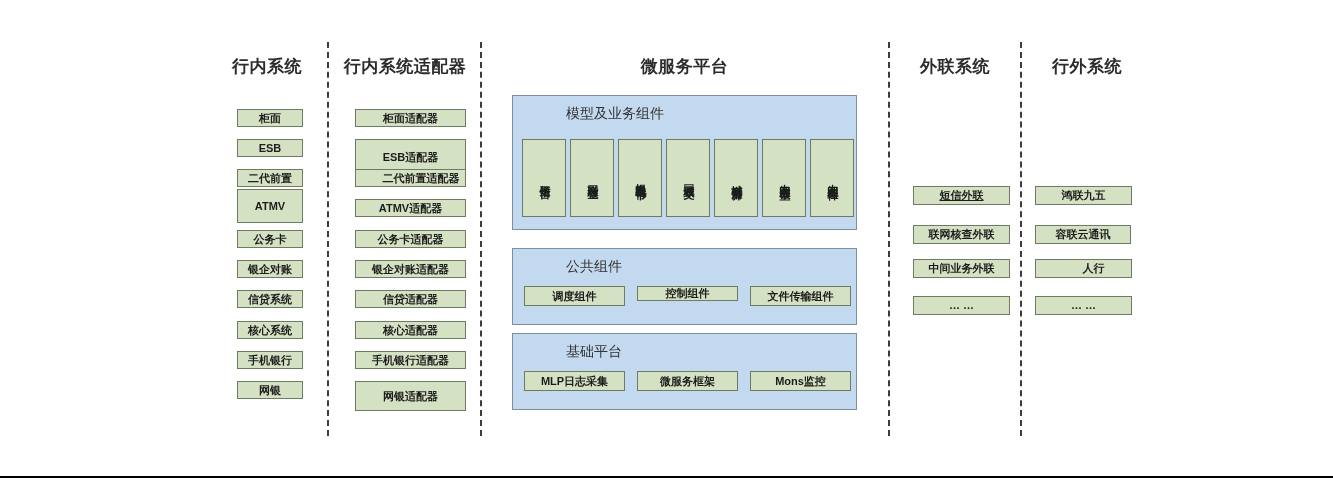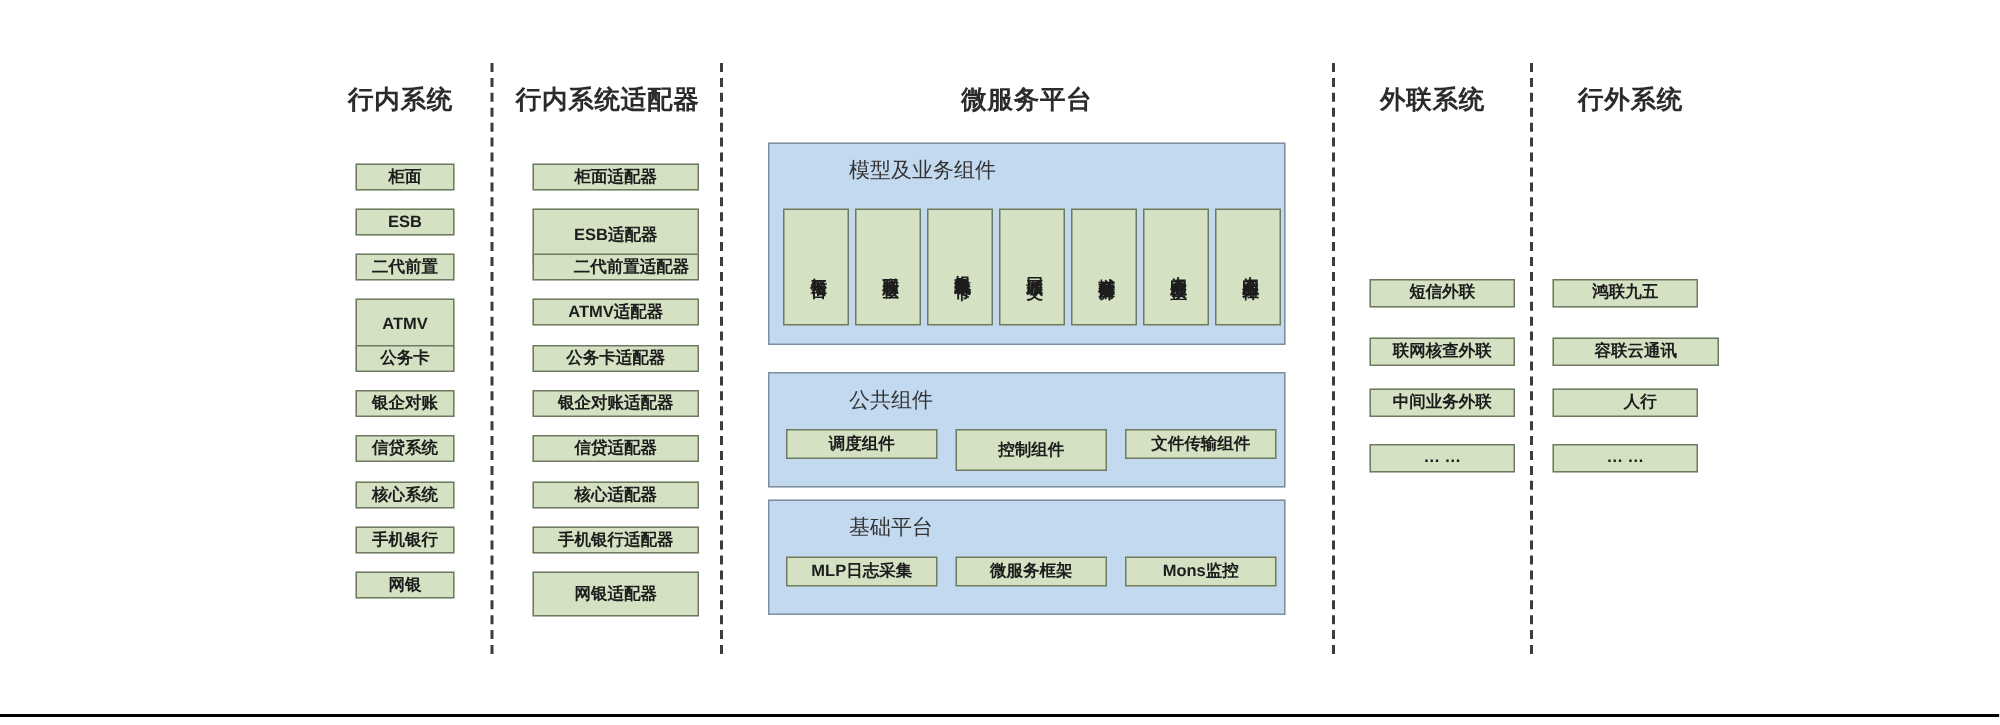--- a/index.html
+++ b/index.html
@@ -110,21 +110,21 @@
 
   <div class="col-title" style="left:330px; top:55px; width:150px;">行内系统适配器</div>
 
   <div class="col-title" style="left:890px; top:55px; width:130px;">外联系统</div>
 
   <div class="col-title" style="left:1022px; top:55px; width:130px;">行外系统</div>
 
   <div class="node" style="left:237px; top:109px; width:66px; height:18px;">柜面</div>
   <div class="node" style="left:237px; top:139px; width:66px; height:18px;">ESB</div>
   <div class="node" style="left:237px; top:169px; width:66px; height:18px;">二代前置</div>
-  <div class="node" style="left:237px; top:199px; width:66px; height:34px;">ATMV</div>
+  <div class="node" style="left:237px; top:189px; width:66px; height:34px;">ATMV</div>
   <div class="node" style="left:237px; top:230px; width:66px; height:18px;">公务卡</div>
   <div class="node" style="left:237px; top:260px; width:66px; height:18px;">银企对账</div>
   <div class="node" style="left:237px; top:290px; width:66px; height:18px;">信贷系统</div>
   <div class="node" style="left:237px; top:321px; width:66px; height:18px;">核心系统</div>
   <div class="node" style="left:237px; top:351px; width:66px; height:18px;">手机银行</div>
   <div class="node" style="left:237px; top:381px; width:66px; height:18px;">网银</div>
 
   <div class="node" style="left:355px; top:109px; width:111px; height:18px;">柜面适配器</div>
   <div class="node" style="left:355px; top:139px; width:111px; height:36px;">ESB适配器</div>
   <div class="node" style="left:355px; top:169px; width:111px; height:18px;padding-left:21px;">二代前置适配器</div>
@@ -144,35 +144,35 @@
   <div class="node vertical" style="left:618px; top:139px; width:44px; height:78px;">银联及银行卡</div>
   <div class="node vertical" style="left:666px; top:139px; width:44px; height:78px;">同城票交</div>
   <div class="node vertical" style="left:714px; top:139px; width:44px; height:78px;">城商行清算</div>
   <div class="node vertical" style="left:762px; top:139px; width:44px; height:78px;">中间业务模型</div>
   <div class="node vertical" style="left:810px; top:139px; width:44px; height:78px;">中间业务组件</div>
 
   <div class="panel" style="left:512px; top:248px; width:345px; height:77px;">
     <div class="panel-title">公共组件</div>
   </div>
   <div class="node" style="left:524px; top:286px; width:101px; height:20px;">调度组件</div>
-  <div class="node" style="left:637px; top:286px; width:101px; height:28px;">控制组件</div>
+  <div class="node" style="left:637px; top:286px; width:101px; height:15px;">控制组件</div>
   <div class="node" style="left:750px; top:286px; width:101px; height:20px;">文件传输组件</div>
 
   <div class="panel" style="left:512px; top:333px; width:345px; height:77px;">
     <div class="panel-title">基础平台</div>
   </div>
   <div class="node" style="left:524px; top:371px; width:101px; height:20px;">MLP日志采集</div>
   <div class="node" style="left:637px; top:371px; width:101px; height:20px;">微服务框架</div>
   <div class="node" style="left:750px; top:371px; width:101px; height:20px;">Mons监控</div>
 
-  <div class="node" style="left:913px; top:186px; width:97px; height:19px;">短信外联</div>
+  <div class="node" style="left:913px; top:186px; width:97px; height:19px;text-decoration:underline;">短信外联</div>
   <div class="node" style="left:913px; top:225px; width:97px; height:19px;">联网核查外联</div>
   <div class="node" style="left:913px; top:259px; width:97px; height:19px;">中间业务外联</div>
   <div class="node" style="left:913px; top:296px; width:97px; height:19px;">… …</div>
 
   <div class="node" style="left:1035px; top:186px; width:97px; height:19px;">鸿联九五</div>
-  <div class="node" style="left:1035px; top:225px; width:111px; height:19px;">容联云通讯</div>
+  <div class="node" style="left:1035px; top:225px; width:96px; height:19px;">容联云通讯</div>
   <div class="node" style="left:1035px; top:259px; width:97px; height:19px;padding-left:20px;">人行</div>
   <div class="node" style="left:1035px; top:296px; width:97px; height:19px;">… …</div>
 
   <div class="footer-rule"></div>
 
 </div>
 
 </body></html>

